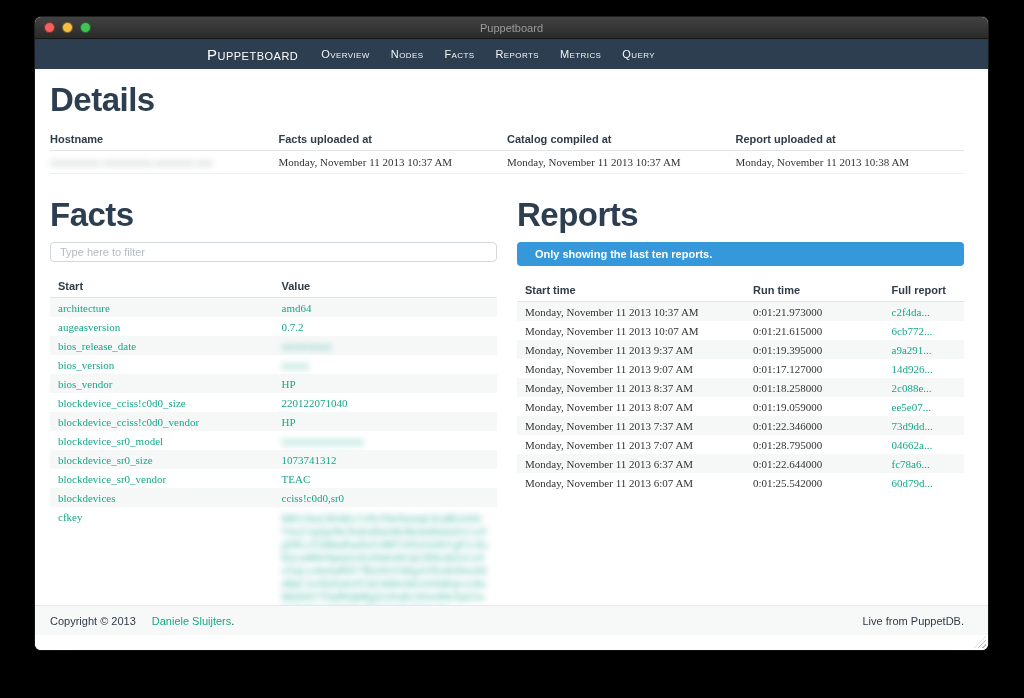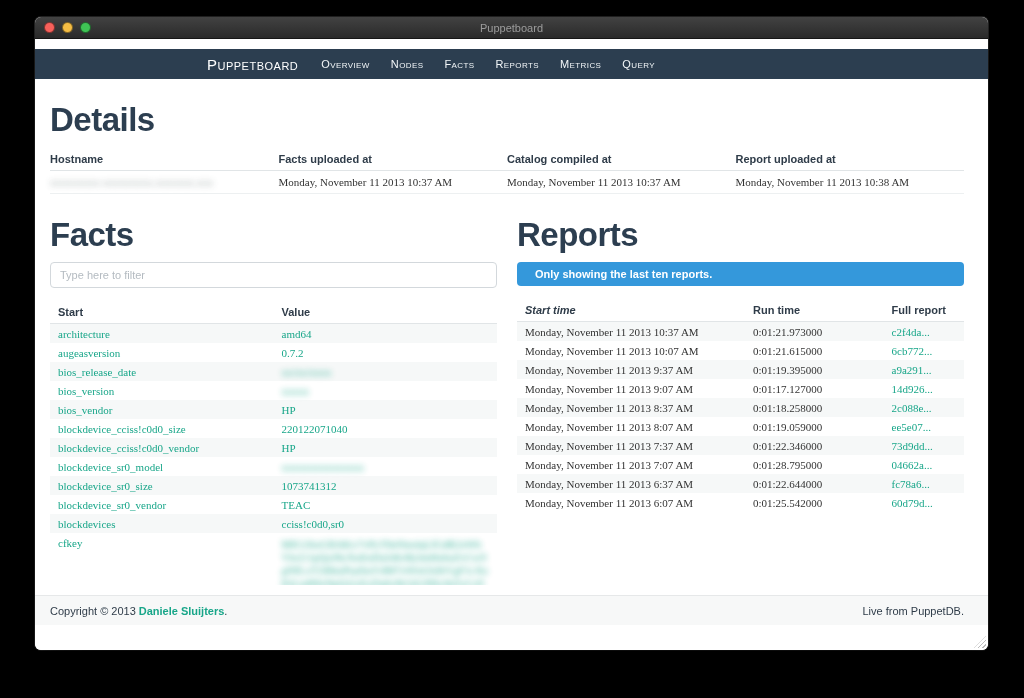--- a/index.html
+++ b/index.html
@@ -5,21 +5,21 @@
   * { box-sizing: border-box; }
   html,body { margin:0; padding:0; }
   body {
     width:1024px; height:698px; background:#000; overflow:hidden;
     font-family:"Liberation Sans","DejaVu Sans",sans-serif;
   }
   .window {
     position:relative; width:953px; height:633px; margin:17px 0 0 35px;
     background:#fff; border-radius:6px; overflow:hidden;
     box-shadow:0 18px 45px rgba(0,0,0,.85), 0 0 0 1px rgba(70,70,70,.55);
-    display:flex; flex-direction:column;gap:10px;
+    display:flex; flex-direction:column;
   }
   
   .titlebar {
     height:22px; flex:0 0 22px; position:relative;
     background:linear-gradient(#424242,#2a2a2a);
     border-bottom:1px solid #161616;
     display:flex; align-items:center;
   }
   .traffic { display:flex; gap:7px; margin-left:9px; }
   .tl { width:11px; height:11px; border-radius:50%; border:1px solid rgba(0,0,0,.45); }
@@ -58,51 +58,51 @@
   }
   td { font-size:11px; padding:4px 8px 3px; vertical-align:top;font-family:Liberation Serif, serif; }
   
   .details-table { margin-bottom:12px; }
   .details-table th { padding-left:0; width:25%; }
   .details-table td { padding-left:0; color:#333; border-bottom:1px solid #edf0f1; padding-top:5px; padding-bottom:5px; }
   
   .two-col { display:flex; gap:20px; margin-top:10px; }
   .col { flex:1 1 0; min-width:0; }
   .filter {
-    width:100%; height:26px; border:1px solid #d3d8dc; border-radius:4px;
+    width:100%; height:20px; border:1px solid #d3d8dc; border-radius:4px;
     padding:3px 9px; font-size:11px; color:#444; outline:none; margin-bottom:12px;
     font-family:"Liberation Sans","DejaVu Sans",sans-serif;
   }
   .filter::placeholder { color:#b4bbc1; }
   .banner {
     height:24px; border-radius:4px; background:var(--banner_blue,#3498db);
     color:#fff; font-size:11px; font-weight:bold; line-height:24px;
     padding:0 18px; margin-bottom:12px; white-space:nowrap; overflow:hidden;
   }
   .data-table tbody tr:nth-child(odd) { background:#f6f8f8; }
   .data-table th.w50 { width:50%; }
-  .data-table th.c-start { width:51%;font-style:italic; }
+  .data-table th.c-start { width:51%; }
   .data-table th.c-run { width:31%; }
   .data-table th.c-report { width:18%; }
   .link { color:var(--teal,#18a689); cursor:pointer; }
   .teal { color:var(--teal,#18a689); }
   .dark { color:#333; }
   .blurred { filter:blur(3px); opacity:.9; }
   .host { color:#909c9b; }
   td.blob {
     display:block; line-height:13px; word-break:break-all; white-space:normal;
     width:100%; padding-top:5px; padding-bottom:5px;
   }
   
   .footer {
     flex:0 0 30px; background:#f7f8f8; border-top:1px solid #e6e8e9;
     display:flex; align-items:center; justify-content:space-between;
     padding:0 24px 0 15px; font-size:11px; color:#2f3c49;
   }
-  .footer .link { text-decoration:none; margin-left:3px;font-weight:bold; }
+  .footer .link { text-decoration:none; margin-left:16px; }
   .bottom-strip { flex:0 0 15px; background:#fff; position:relative; }
   .grip {
     position:absolute; right:2px; bottom:2px; width:12px; height:12px;
     background:repeating-linear-gradient(135deg, rgba(0,0,0,0) 0 2px, #bdbdbd 2px 3px);
     clip-path:polygon(100% 0, 100% 100%, 0 100%);
     cursor:nwse-resize;
   }
 </style>
 </head>
 <body>

